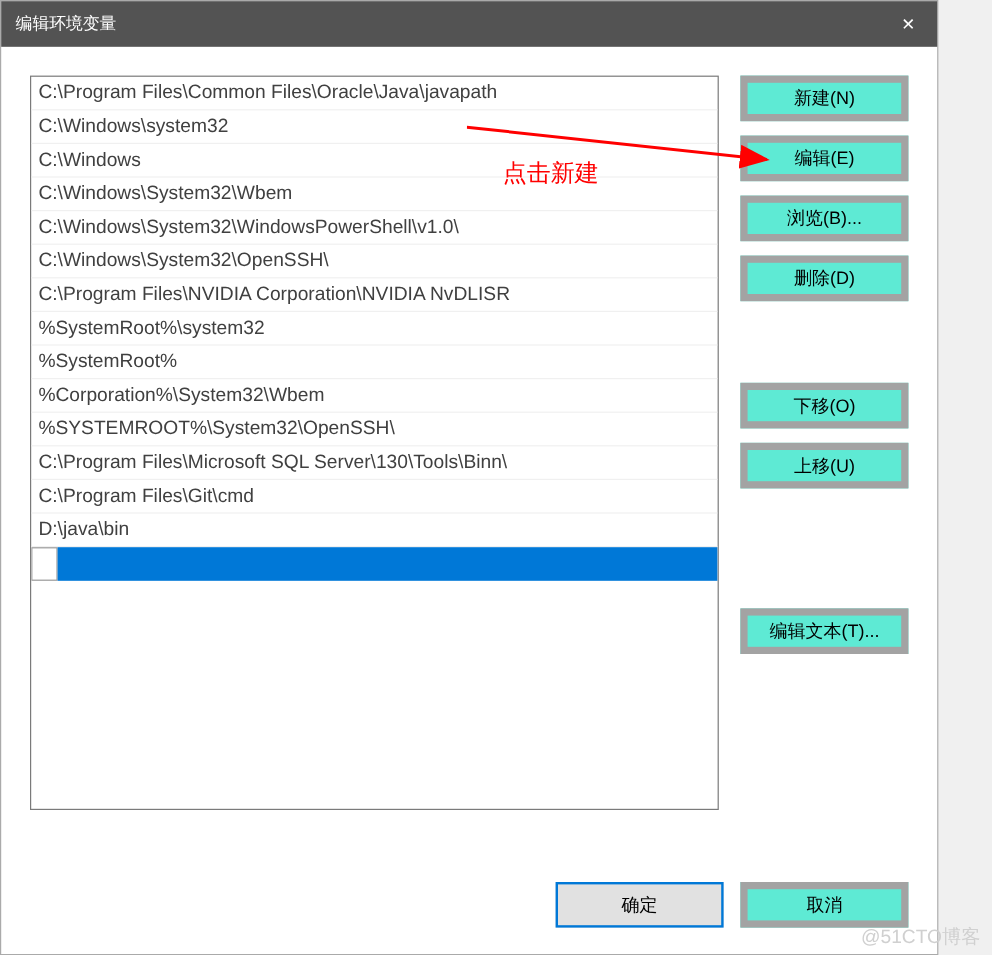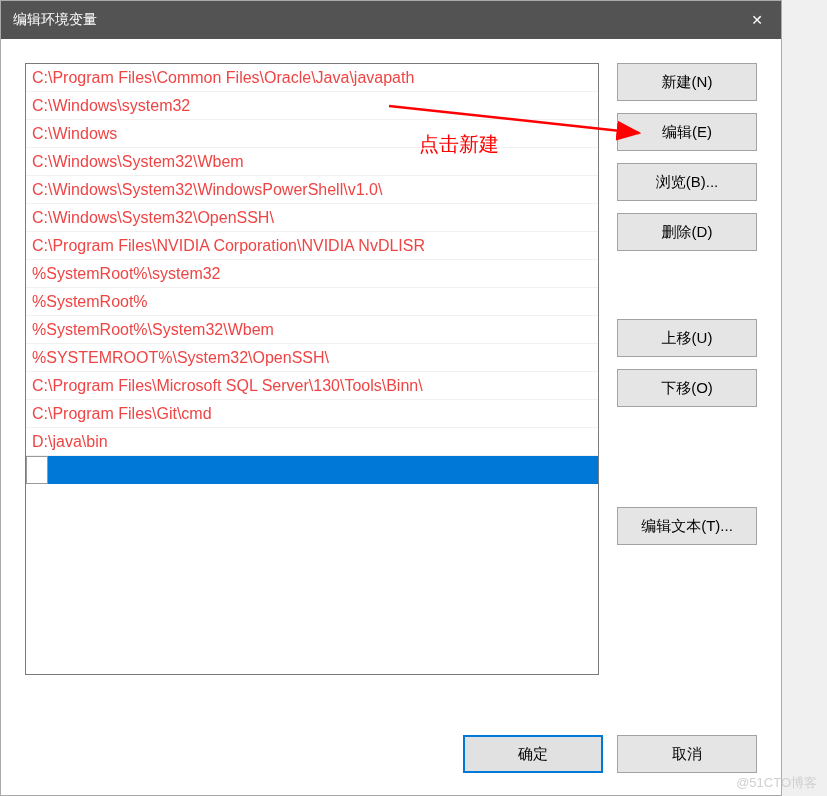--- a/index.html
+++ b/index.html
@@ -55,21 +55,21 @@
     .listbox {
       flex: 1;
       border: 1px solid #7a7a7a;
       background: #ffffff;
       overflow: hidden;
       height: 612px;
     }
     .list-item {
       padding: 3px 6px;
       font-size: 16px;
-      color: #ef4444;
+      color: #404040;
       border-bottom: 1px solid #f0f0f0;
       line-height: 22px;
       height: 28px;
       white-space: nowrap;
       overflow: hidden;
     }
     .edit-row {
       display: flex;
       height: 28px;
     }
@@ -83,22 +83,22 @@
       background: #0078d7;
     }
     .sidebar {
       width: 140px;
       display: flex;
       flex-direction: column;
       gap: 12px;
     }
     .btn {
       height: 38px;
-      background: #e5e5e5;
-      border: 1px solid #a3a3a3;
+      background: #5eead4;
+      border: 6px solid #a3a3a3;
       font-size: 15px;
       font-family: inherit;
       cursor: pointer;
       color: #000;
     }
     .spacer {
       height: 44px;
     }
     .spacer-lg {
       height: 76px;
@@ -129,21 +129,21 @@
       position: absolute;
       top: 62px;
       left: 388px;
       pointer-events: none;
     }
     .watermark {
       position: absolute;
       right: 10px;
       bottom: 4px;
       color: #d0d0d0;
-      font-size: 13px;
+      font-size: 16px;
       pointer-events: none;
     }
   </style>
 </head>
 <body>
 
 <div class="dialog">
   <div class="titlebar">
     <span>编辑环境变量</span>
     <div class="close">
@@ -166,39 +166,39 @@
     <div class="listbox">
       <div class="list-item">C:\Program Files\Common Files\Oracle\Java\javapath</div>
       <div class="list-item">C:\Windows\system32</div>
       <div class="list-item">C:\Windows</div>
       <div class="list-item">C:\Windows\System32\Wbem</div>
       <div class="list-item">C:\Windows\System32\WindowsPowerShell\v1.0\</div>
       <div class="list-item">C:\Windows\System32\OpenSSH\</div>
       <div class="list-item">C:\Program Files\NVIDIA Corporation\NVIDIA NvDLISR</div>
       <div class="list-item">%SystemRoot%\system32</div>
       <div class="list-item">%SystemRoot%</div>
-      <div class="list-item">%SystemRoot%\System32\Wbem</div>
+      <div class="list-item">%Corporation%\System32\Wbem</div>
       <div class="list-item">%SYSTEMROOT%\System32\OpenSSH\</div>
       <div class="list-item">C:\Program Files\Microsoft SQL Server\130\Tools\Binn\</div>
       <div class="list-item">C:\Program Files\Git\cmd</div>
       <div class="list-item">D:\java\bin</div>
       <div class="edit-row">
         <div class="edit-cell"></div>
         <div class="edit-input" value=""></div>
       </div>
     </div>
 
     <div class="sidebar">
       <button class="btn">新建(N)</button>
       <button class="btn">编辑(E)</button>
       <button class="btn">浏览(B)...</button>
       <button class="btn">删除(D)</button>
       <div class="spacer"></div>
+      <button class="btn">下移(O)</button>
       <button class="btn">上移(U)</button>
-      <button class="btn">下移(O)</button>
       <div class="spacer-lg"></div>
       <button class="btn">编辑文本(T)...</button>
     </div>
   </div>
 
   <div class="footer">
     <button class="btn btn-primary">确定</button>
     <button class="btn">取消</button>
   </div>
 

